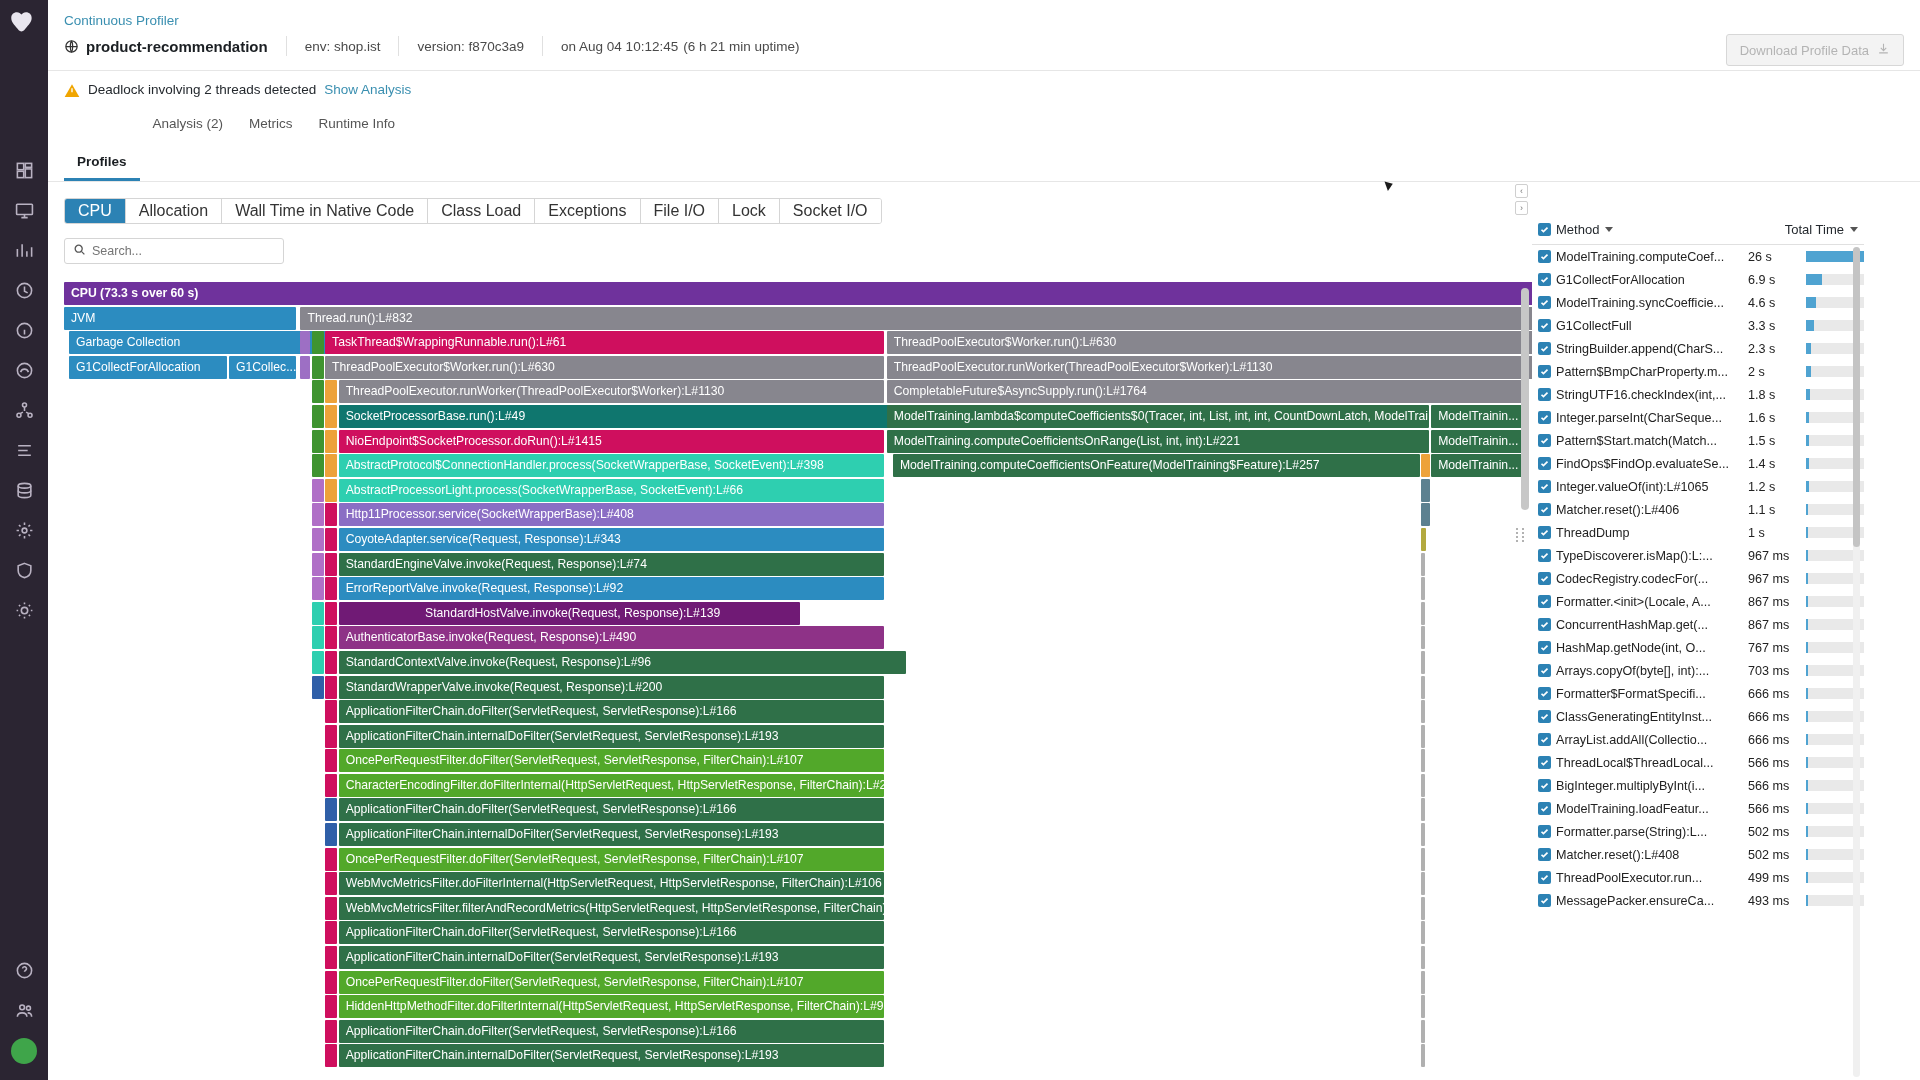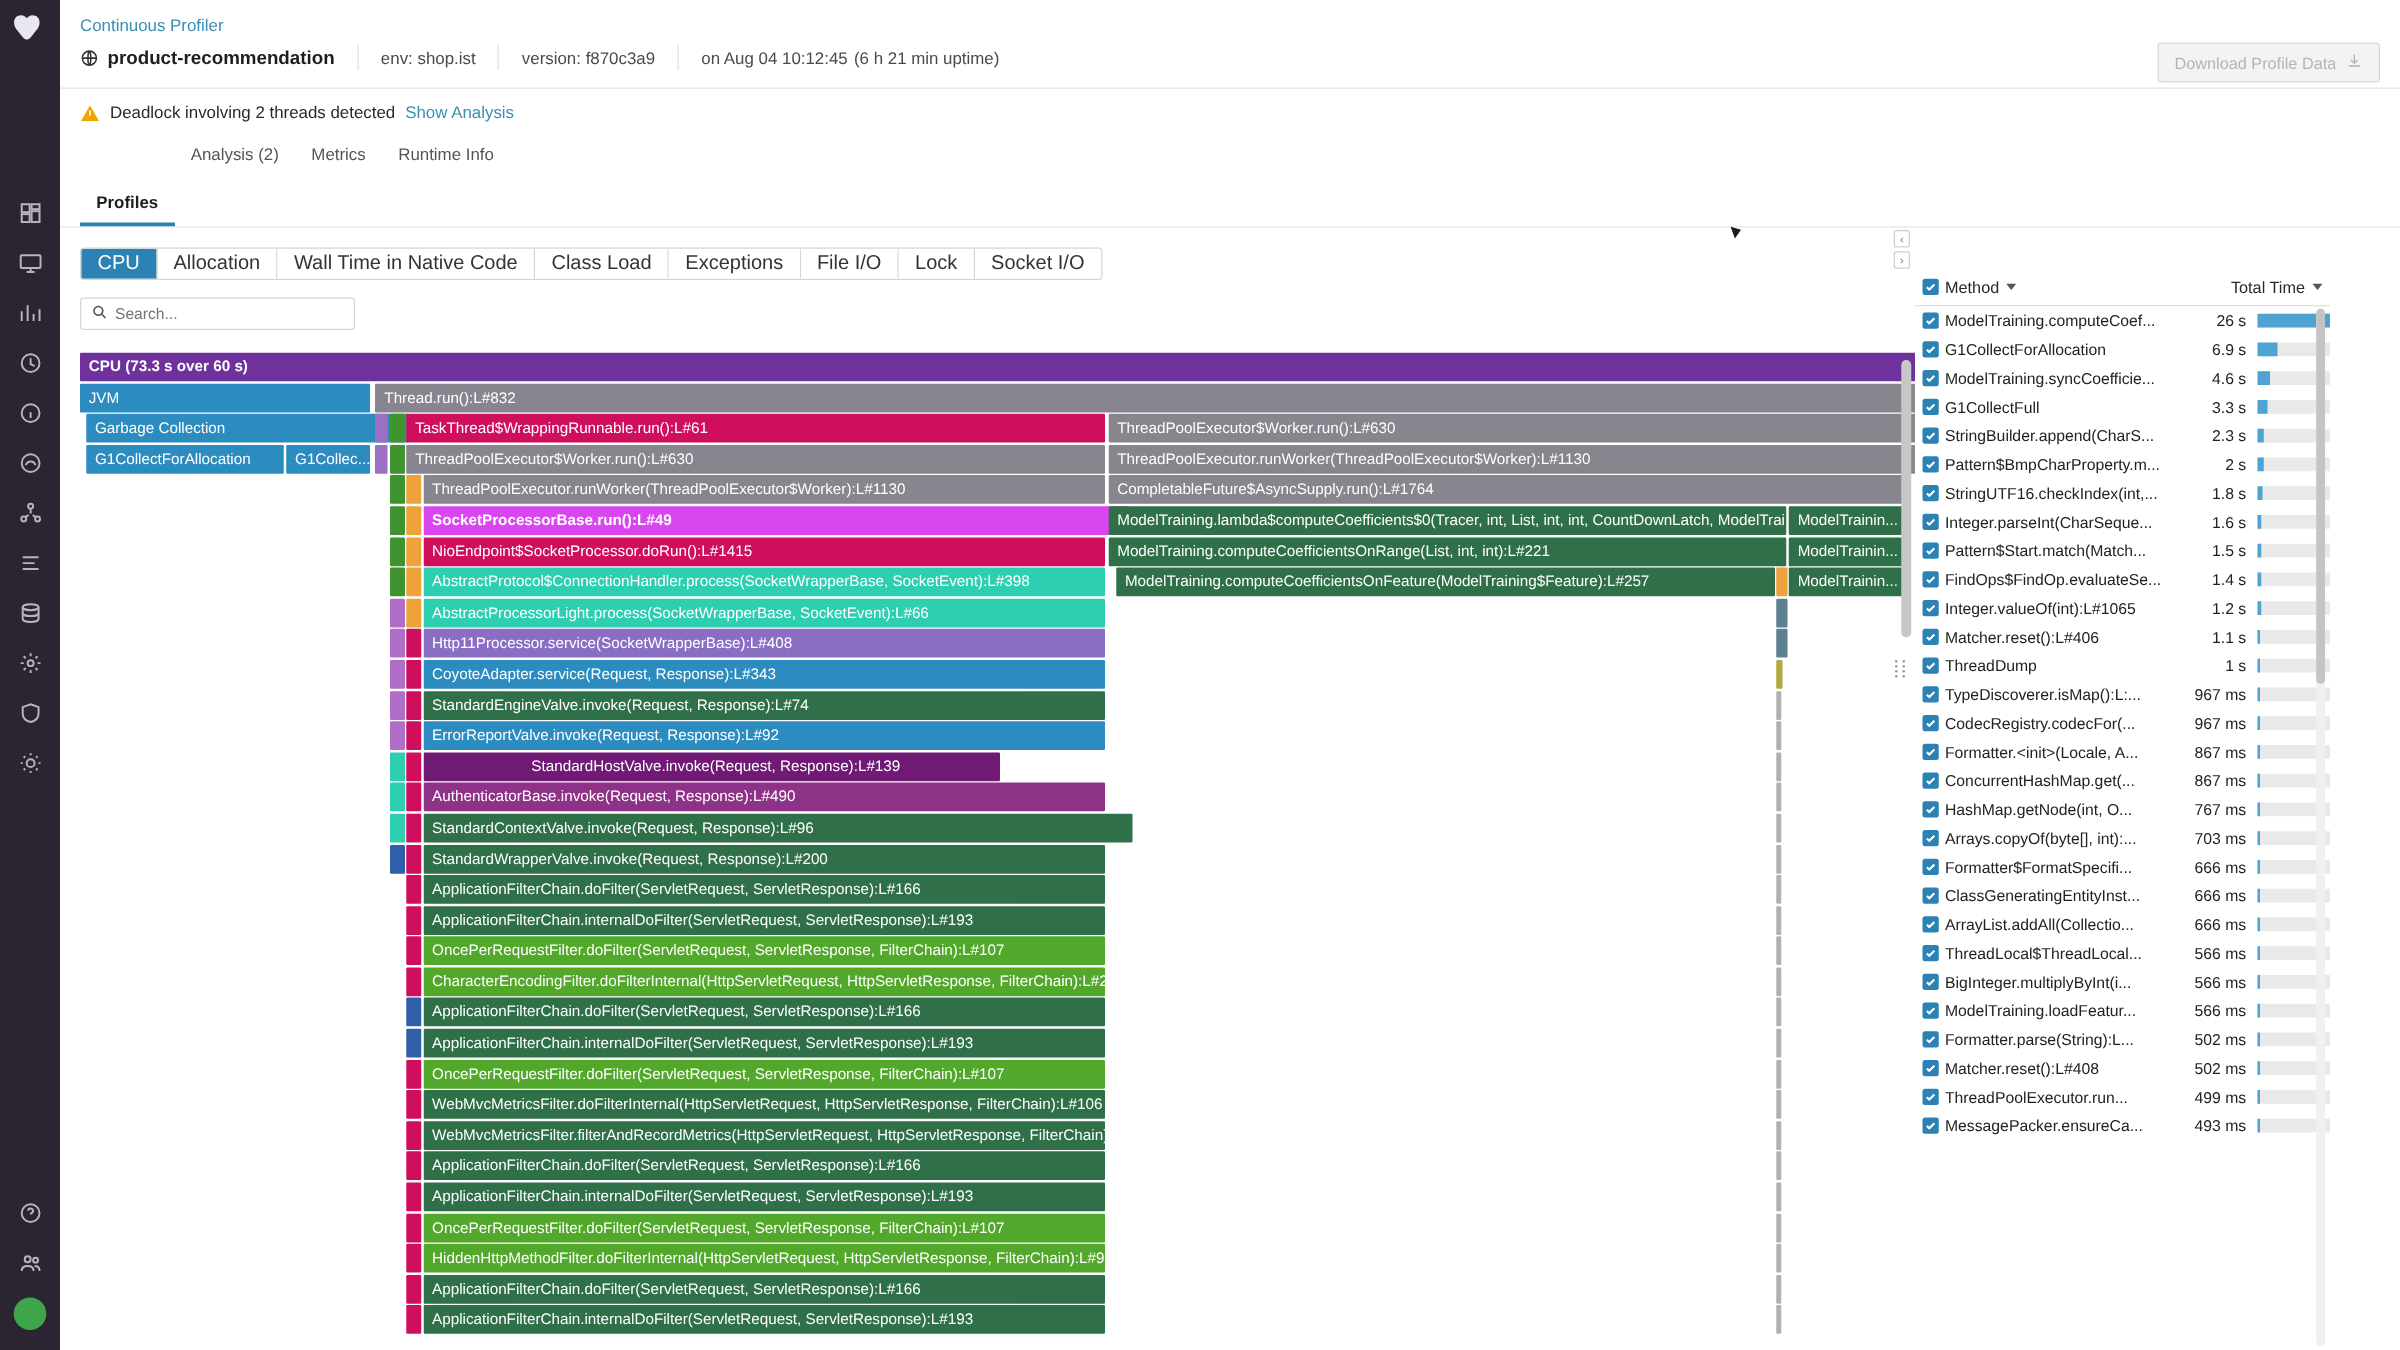--- a/index.html
+++ b/index.html
@@ -106,21 +106,21 @@
   #rtable { position:absolute; left:1532px; top:215px; width:332px; height:865px; background:#fff; }
   .rhead { display:flex; align-items:center; height:30px; border-bottom:1px solid #e0e0e0; font-size:13px; }
   .rhead .cbx, .rrow .cbx { width:24px; display:flex; align-items:center; justify-content:center; }
   .chk { width:13px;height:13px;border-radius:2px;background:#2c82b4; display:flex;align-items:center;justify-content:center; }
   .chk svg { width:9px;height:9px; }
   .rhead .c1 { flex:1; display:flex; align-items:center; gap:6px; }
   .rhead .c2 { width:122px; display:flex; align-items:center; justify-content:flex-end; gap:6px; padding-right:6px;}
   .caret { width:0;height:0;border-left:4px solid transparent;border-right:4px solid transparent;border-top:5px solid #555; }
   .rrow { display:flex; align-items:center; height:23px; font-size:12.6px; color:#222; }
   .rrow .name { flex:1; white-space:nowrap; overflow:hidden; text-overflow:ellipsis; }
-  .rrow .time { width:58px; text-align:right; padding-right:9px; color:#222; }
+  .rrow .time { width:58px; padding-right:9px; color:#222; }
   .rrow .bar { width:58px; height:11px; background:#e9e9e9; position:relative; }
   .rrow .bar i { position:absolute; left:0; top:0; height:11px; background:#4fa3d1; display:block; }
   #rscroll { position:absolute; right:4px; top:32px; width:7px; height:830px; background:#f0f0f0; border-radius:4px; }
   #rscroll i { position:absolute; left:0; top:0; width:7px; height:300px; background:#c4c4c4; border-radius:4px; display:block;}
   .cursor { position:absolute; left:1386px; top:180px; width:0;height:0;
     border-left:7px solid #1b1b1b; border-bottom:5px solid transparent; border-top:5px solid transparent;
     transform:rotate(-20deg); }
 
   #fscroll { position:absolute; left:1521px; top:288px; width:8px; height:760px; }
   #fscroll i { position:absolute; left:0; top:0; width:8px; height:222px; background:#c7c7c7; border-radius:4px; display:block; }
@@ -337,21 +337,21 @@
     </div>
     <div class="frow">
       <div class="fr small" style="left: 247.565px; width: 12.3167px; background: rgb(63, 148, 48);"></div>
       <div class="fr small" style="left: 261.113px; width: 12.3167px; background: rgb(237, 162, 58);"></div>
       <div class="fr" style="left: 274.662px; width: 545.628px; background: rgb(135, 134, 142);">ThreadPoolExecutor.runWorker(ThreadPoolExecutor$Worker):L#1130</div>
       <div class="fr" style="left: 822.753px; width: 636.772px; background: rgb(135, 134, 142);">CompletableFuture$AsyncSupply.run():L#1764</div>
     </div>
     <div class="frow">
       <div class="fr small" style="left: 247.565px; width: 12.3167px; background: rgb(63, 148, 48);"></div>
       <div class="fr small" style="left: 261.113px; width: 12.3167px; background: rgb(237, 162, 58);"></div>
-      <div class="fr" style="left: 274.662px; width: 565px; background: #d946ef; font-weight: bold;">SocketProcessorBase.run():L#49</div>
+      <div class="fr" style="left: 274.662px; width: 565px; background: #0f766e;">SocketProcessorBase.run():L#49</div>
       <div class="fr" style="left: 822.753px; width: 541.933px; background: rgb(47, 112, 72);">ModelTraining.lambda$computeCoefficients$0(Tracer, int, List, int, int, CountDownLatch, ModelTrai...</div>
       <div class="fr" style="left: 1367.15px; width: 92.375px; background: rgb(47, 112, 72);">ModelTrainin...</div>
     </div>
     <div class="frow">
       <div class="fr small" style="left: 247.565px; width: 12.3167px; background: rgb(63, 148, 48);"></div>
       <div class="fr small" style="left: 261.113px; width: 12.3167px; background: rgb(237, 162, 58);"></div>
       <div class="fr" style="left: 274.662px; width: 545.628px; background: rgb(207, 15, 94);">NioEndpoint$SocketProcessor.doRun():L#1415</div>
       <div class="fr" style="left: 822.753px; width: 541.933px; background: rgb(47, 112, 72);">ModelTraining.computeCoefficientsOnRange(List, int, int):L#221</div>
       <div class="fr" style="left: 1367.15px; width: 92.375px; background: rgb(47, 112, 72);">ModelTrainin...</div>
     </div>

